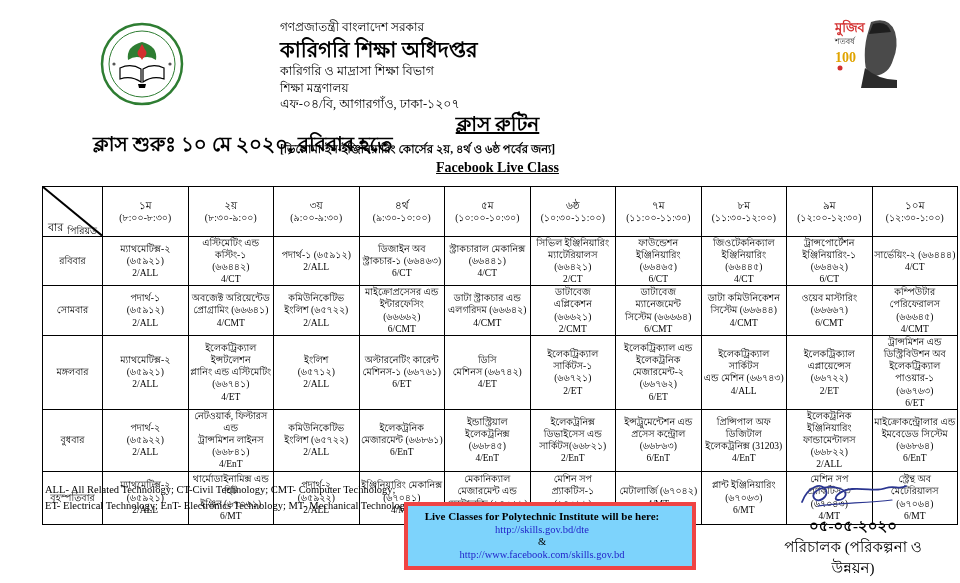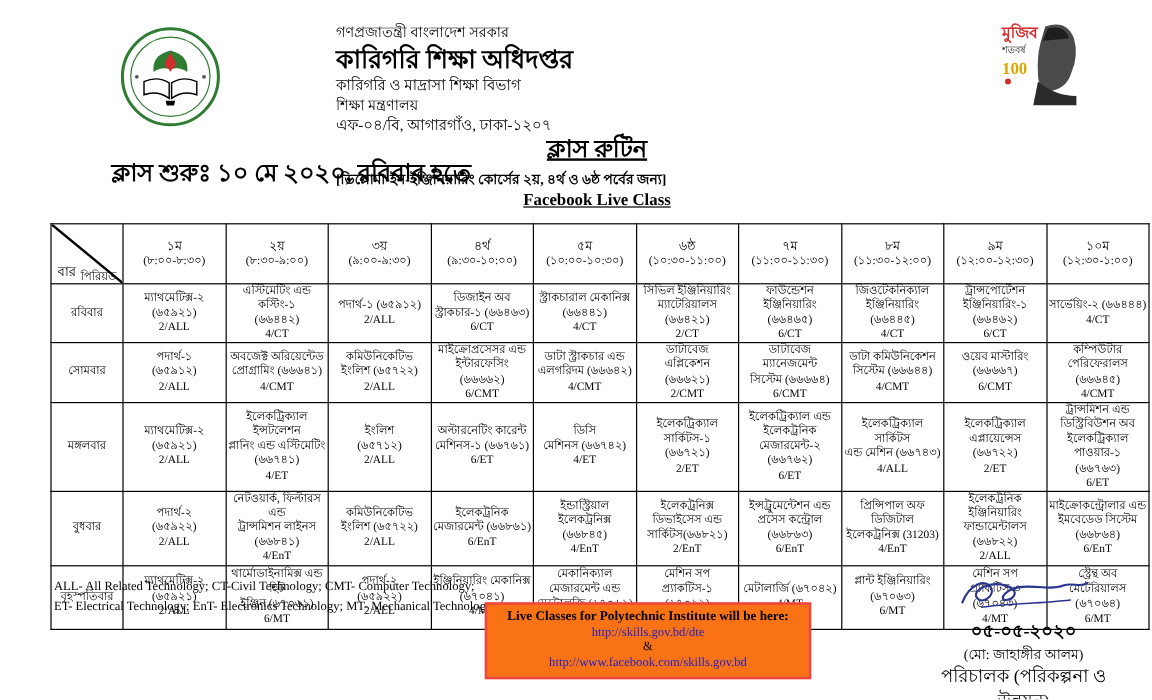--- a/index.html
+++ b/index.html
@@ -35,22 +35,22 @@
   tr.r1{height:46px;} tr.r2{height:47px;} tr.r3{height:53px;} tr.r4{height:60px;} tr.r5{height:53px;}
   .pl{font-size:10.5px;} .pt{font-size:9.5px;}
   td.day{font-size:10.5px;}
   td.corner{position:relative;padding:0;}
   td.corner svg{position:absolute;left:0;top:0;width:100%;height:100%;}
   .corner-top{position:absolute;top:2px;right:5px;font-size:9.5px;margin-top:36px;}
   .corner-bottom{position:absolute;bottom:2px;left:5px;font-size:11px;}
 
   
   .legend{position:absolute;left:45px;top:482px;font-size:10.5px;line-height:1.5;}
-  .live-box{position:absolute;left:404px;top:502px;width:256px;border:2px solid #ef4444;
-            text-align:center;padding:4px 6px 6px 6px;background:#f97316;}
+  .live-box{position:absolute;left:404px;top:502px;width:256px;border:4px solid #ef4444;
+            text-align:center;padding:4px 22px 6px 6px;background:#7dd3fc;}
   .live-title{font-size:11px;font-weight:bold;}
   .live-link{display:block;font-size:10.5px;color:#1f1fc8;margin-top:2px;text-decoration:none;cursor:pointer;}
   .amp{font-size:10.5px;margin-top:1px;}
   .sig-block{position:absolute;left:768px;top:476px;width:170px;text-align:center;line-height:1.4;}
   .sig-date{font-size:15px;font-weight:bold;}
   .sig-name{font-size:11.5px;}
   .sig-role{font-size:15px;}
 </style>
 </head>
 <body>
@@ -327,17 +327,16 @@
     <div class="amp">&amp;</div>
     <a class="live-link" href="#">http://www.facebook.com/skills.gov.bd</a>
   </div>
 
   <div class="sig-block">
     <svg width="130" height="34" viewBox="0 0 130 34">
       <path d="M14 26 C20 10, 34 6, 38 14 C41 21, 30 28, 26 22 C22 16, 36 8, 50 12 C62 15, 58 24, 50 24 C44 24, 50 14, 64 13 C80 12, 88 16, 98 12 C106 9, 112 14, 118 10" fill="none" stroke="#2a3590" stroke-width="1.8" stroke-linecap="round"></path>
       <path d="M30 30 C50 27, 80 27, 104 24" fill="none" stroke="#2a3590" stroke-width="1.2" stroke-linecap="round"></path>
     </svg>
     <div class="sig-date">০৫-০৫-২০২০</div>
-    <div class="sig-name">(মো: জাহাঙ্গীর আলম)</div>
     <div class="sig-role">পরিচালক (পরিকল্পনা ও উন্নয়ন)</div>
   </div>
 
 </div>
 
 </body></html>

